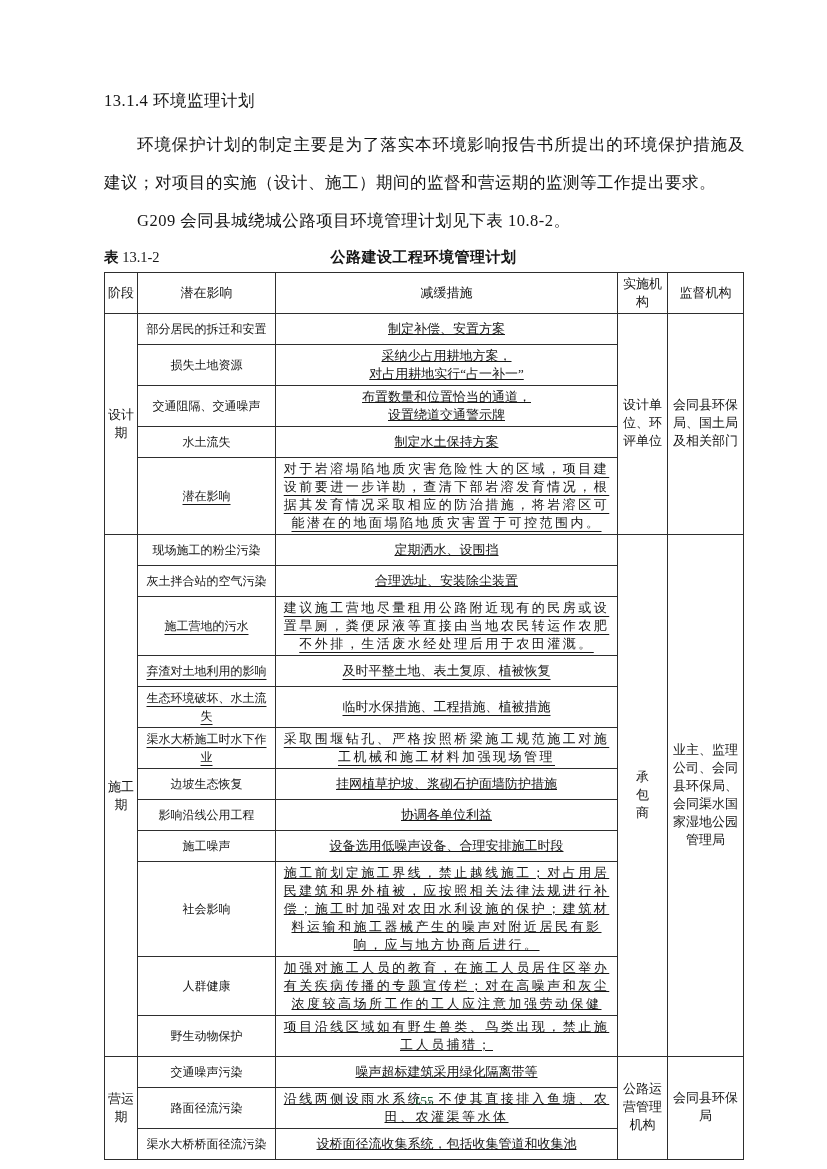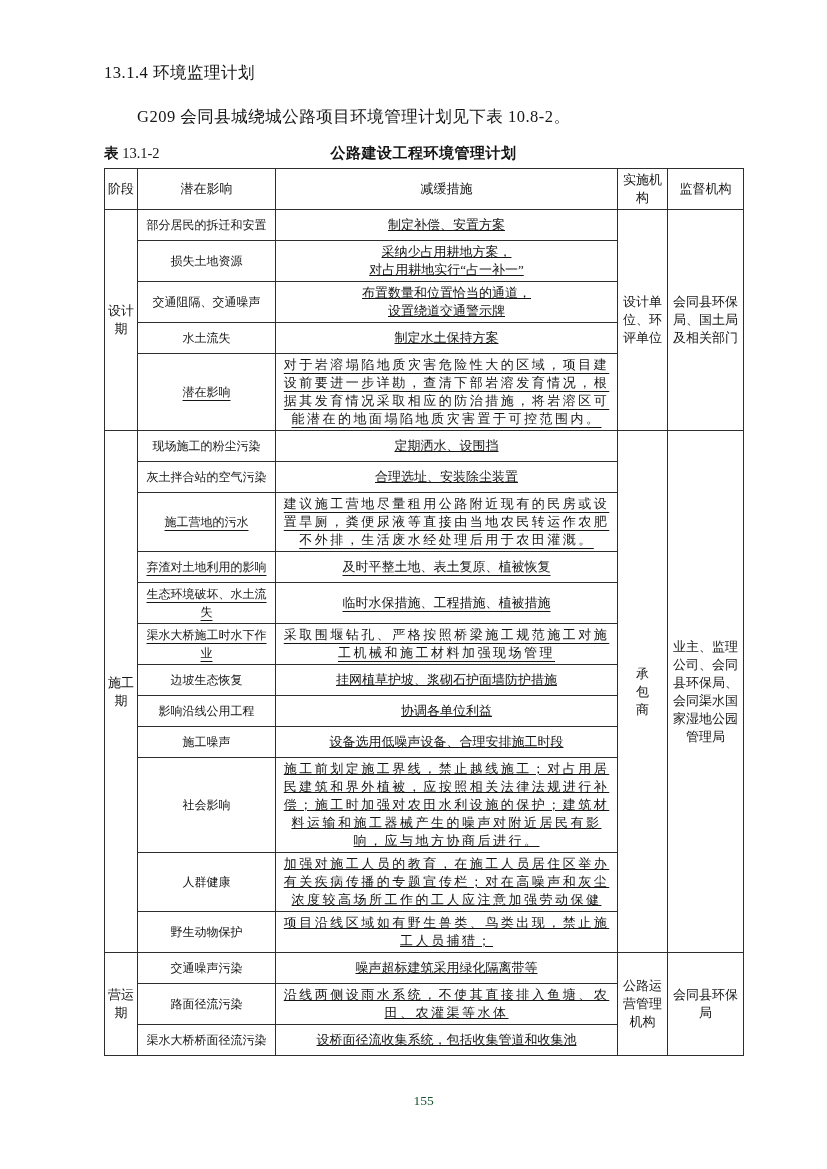--- a/index.html
+++ b/index.html
@@ -3,21 +3,21 @@
 <meta charset="utf-8">
 <style>
   html,body { margin:0; padding:0; background:#fff; }
   .page {
     position: relative;
     width: 827px; height: 1169px;
     box-sizing: border-box;
     background: #fff;
     color: #151515;
     font-family: "Liberation Serif", "DejaVu Serif", serif;
-    padding: 60px 82px 0 104px;
+    padding: 88px 82px 0 104px;
     overflow: hidden;
   }
   .heading {
     font-size: 16.5px; font-weight: normal;
     line-height: 26px; margin: 0 0 12px 0;
     letter-spacing: 0.5px;
   }
   .para {
     margin: 0; font-size: 16.5px;
     line-height: 38px; text-indent: 2em;
@@ -47,33 +47,34 @@
     font-weight: normal;
     overflow: hidden;
   }
   table.env th { height: 34px; }
   table.env td { height: 26px; }
   th.stage, td.stage { padding: 2px 4px; }
   td.impact { font-size: 12px; padding: 2px 2px; font-family: Liberation Serif, serif; }
   td.measure { white-space: pre-line; text-decoration: underline; }
   td.measure.long { letter-spacing: 2.5px; }
   th.impl, td.impl, th.superv, td.superv { padding: 2px 6px; }
-  td.impl, td.superv { white-space: pre-line; }
+  td.impl, td.superv { white-space: pre-line; font-family: Liberation Mono, monospace; }
   .ul { text-decoration: underline; text-underline-offset: 3.5px; }
   .pageno {
     position: absolute; left: 104px; bottom: 60px;
     width: 639px; text-align: center;
     font-size: 13.5px; color: #14532d;
   }
 </style>
 </head>
 <body>
 
 <div class="page">
   <h2 class="heading">13.1.4 环境监理计划</h2>
+  <p class="para">环境保护计划的制定主要是为了落实本环境影响报告书所提出的环境保护措施及建议；对项目的实施（设计、施工）期间的监督和营运期的监测等工作提出要求。</p>
   <p class="para">G209 会同县城绕城公路项目环境管理计划见下表 10.8-2。</p>
 
   <div class="caption">
     <span class="cap-label"><b>表</b> <span>13.1-2</span></span>
     <span class="cap-title">公路建设工程环境管理计划</span>
   </div>
 
   <table class="env">
     <colgroup>
       <col class="c-stage">

